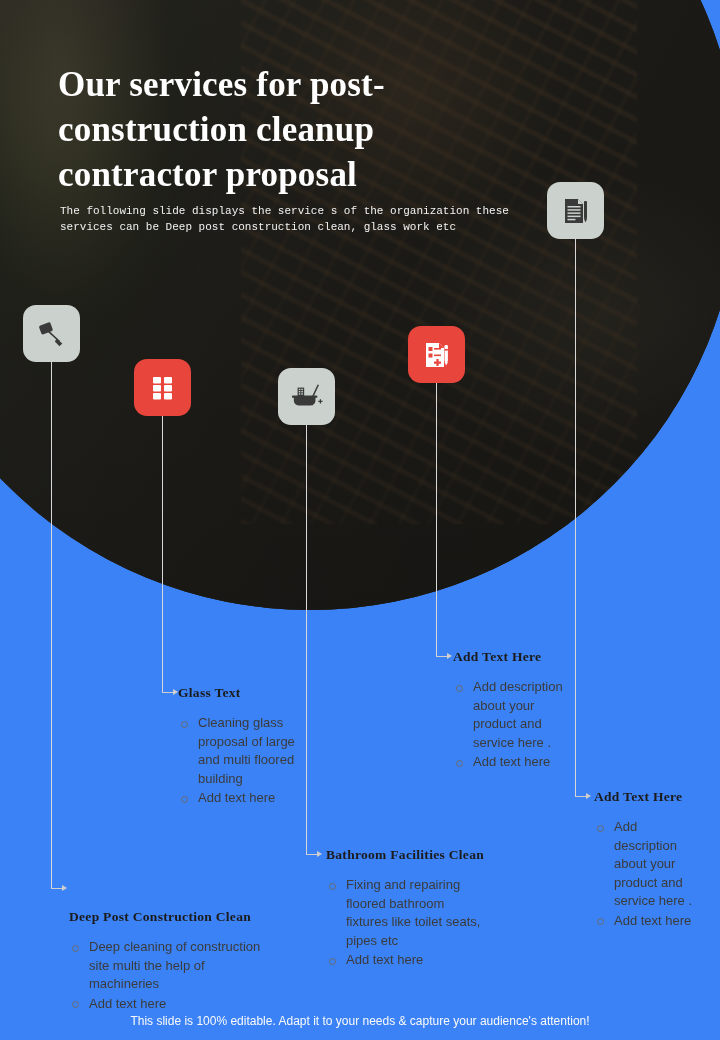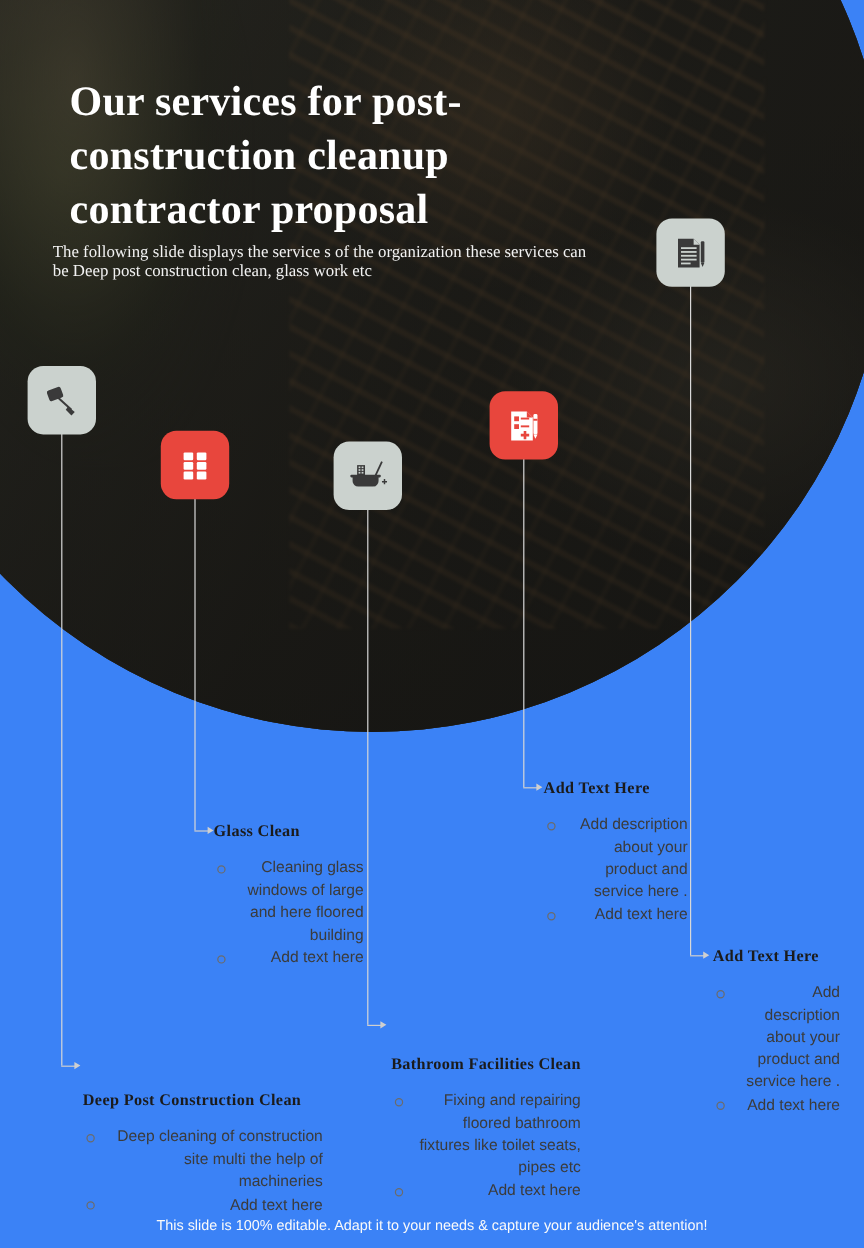--- a/index.html
+++ b/index.html
@@ -74,25 +74,25 @@
     width: 470px;
     font-family: "Liberation Serif", serif;
     font-weight: bold;
     font-size: 35px;
     line-height: 45px;
     color: #ffffff;
     letter-spacing: 0.2px;
   }
   .subtitle {
     position: absolute;
-    left: 44px;
+    left: 60px;
     top: 203px;
     width: 452px;
-    font-family: Liberation Serif, serif;
-    font-size: 14px;
+    font-family: Liberation Mono, monospace;
+    font-size: 11px;
     line-height: 16px;
     color: #f2f2f2;
   }
 
   
   .conn {
     position: absolute;
     width: 1px;
     background: #d8d8d8;
   }
@@ -138,21 +138,20 @@
     list-style: none;
   }
   .block-list li {
     position: relative;
     padding-left: 20px;
     font-family: "Liberation Sans", sans-serif;
     font-size: 13px;
     line-height: 18.5px;
     color: #3b3b3b;
     margin-bottom: 1px;
-    text-align: right;
   }
   .block-list li::before {
     content: "";
     position: absolute;
     left: 3px;
     top: 6.5px;
     width: 5px;
     height: 5px;
     border: 1px solid #6b6b6b;
     border-radius: 50%;
@@ -286,28 +285,28 @@
 
   <div class="block" style="left:69px; top:907px; width:200px;">
     <div class="block-title">Deep Post Construction  Clean</div>
     <ul class="block-list">
       <li>Deep cleaning of construction site multi the help of machineries</li>
       <li>Add text here</li>
     </ul>
   </div>
 
   <div class="block" style="left:178px; top:683px; width:125px;">
-    <div class="block-title">Glass Clean</div>
-    <ul class="block-list">
-      <li>Cleaning glass windows of large and here floored building</li>
-      <li>Add text here</li>
-    </ul>
-  </div>
-
-  <div class="block" style="left:326px; top:845px; width:158px;margin-top:32px;">
+    <div class="block-title">Glass Text</div>
+    <ul class="block-list">
+      <li>Cleaning glass proposal of large and multi floored building</li>
+      <li>Add text here</li>
+    </ul>
+  </div>
+
+  <div class="block" style="left:326px; top:845px; width:158px;">
     <div class="block-title">Bathroom Facilities Clean</div>
     <ul class="block-list">
       <li>Fixing and repairing floored bathroom fixtures like toilet seats, pipes etc</li>
       <li>Add text here</li>
     </ul>
   </div>
 
   <div class="block" style="left:453px; top:647px; width:120px;">
     <div class="block-title">Add Text Here</div>
     <ul class="block-list">

